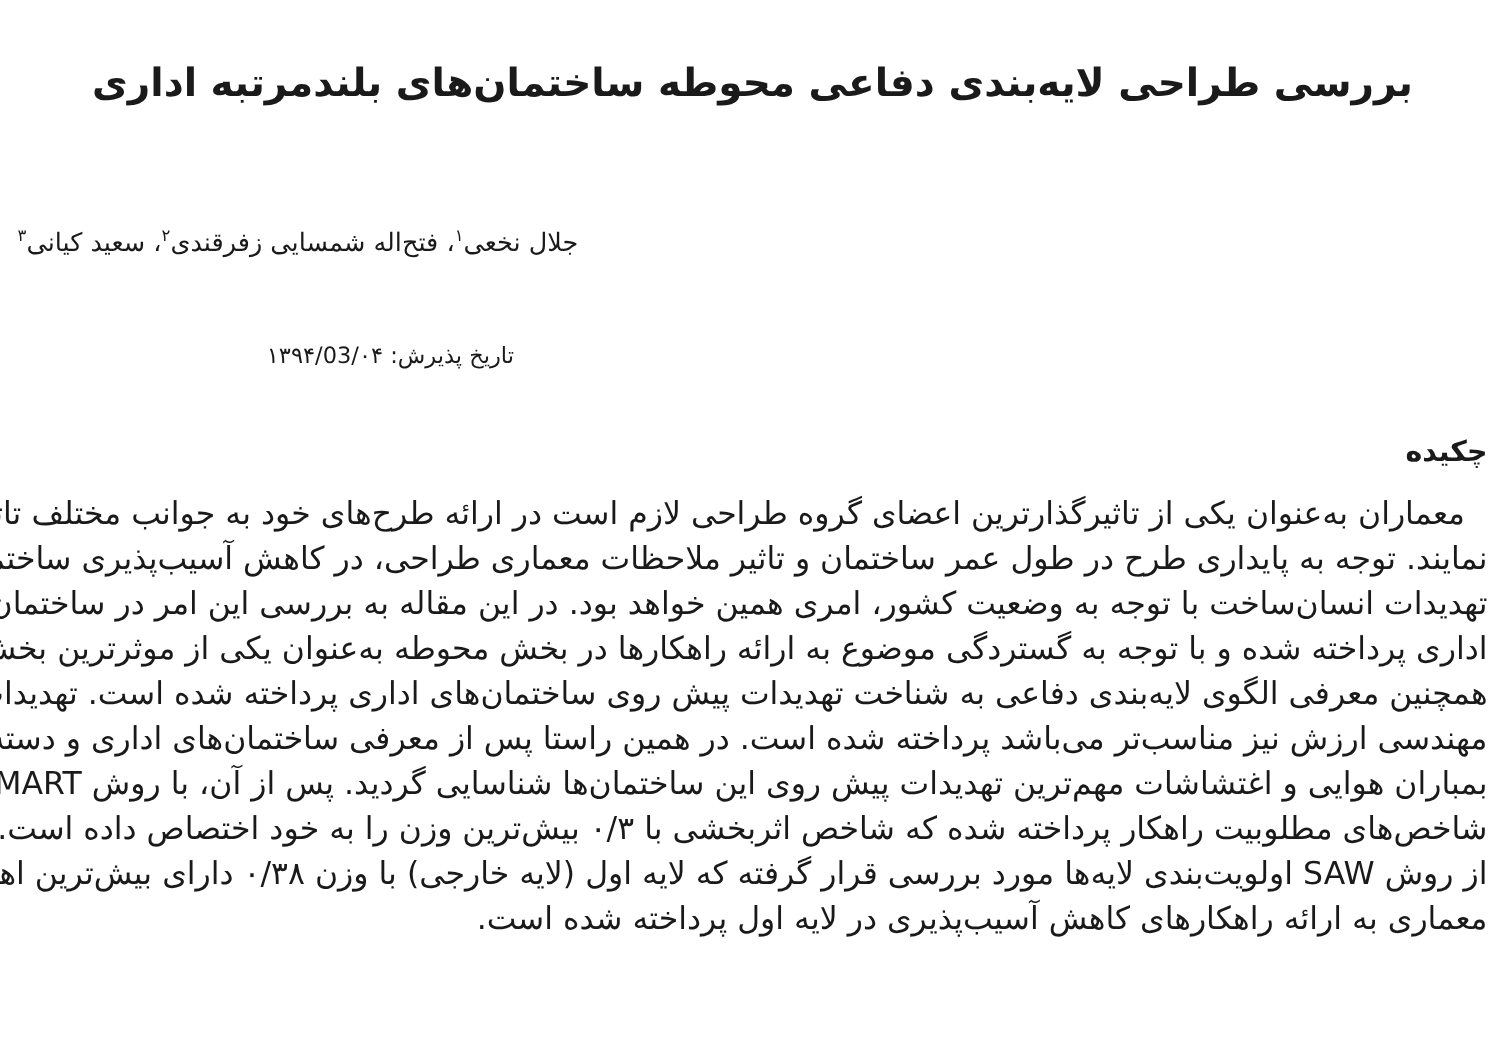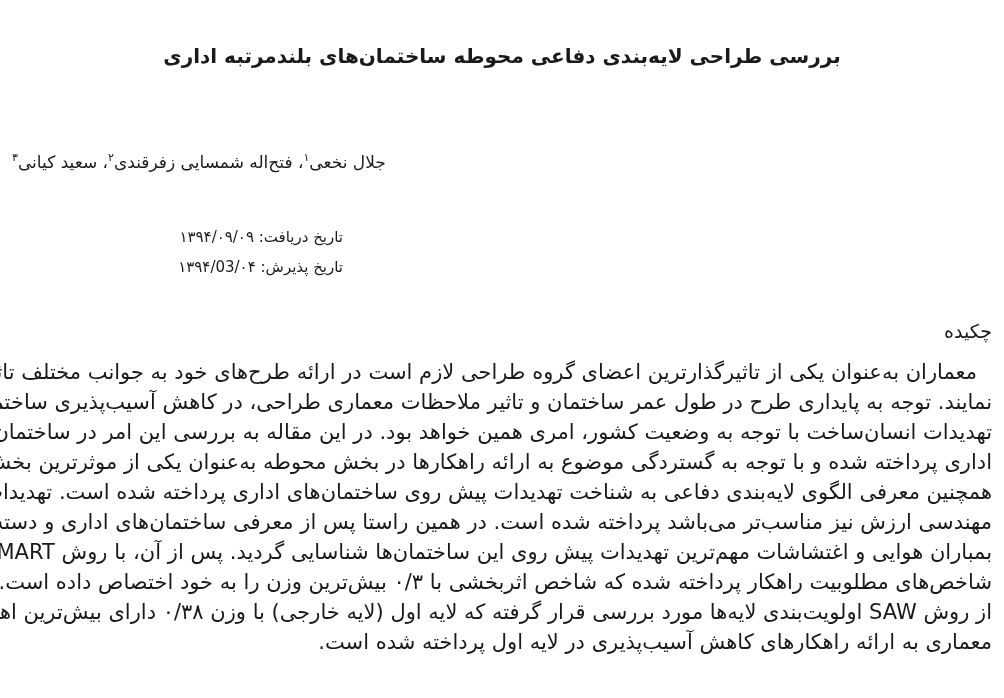--- a/index.html
+++ b/index.html
@@ -15,21 +15,21 @@
     color: #1a1a1a;
     font-family: "DejaVu Sans", "Liberation Sans", sans-serif;
   }
   .page {
     width: 980px;
     padding: 0 12px;
   }
   .title {
     margin: 34px 40px 0 40px;
     text-align: center;
-    font-size: 20px;
+    font-size: 26px;
     font-weight: bold;
     line-height: 44px;
     letter-spacing: 0;
   }
   .authors {
     margin-top: 70px;
     text-align: left;
     font-size: 17px;
     line-height: 28px;
   }
@@ -42,21 +42,21 @@
     margin-right: 649px;
     width: max-content;
     font-size: 15px;
     line-height: 30px;
     text-align: right;
     white-space: nowrap;
   }
   .abstract-heading {
     margin-top: 36px;
     font-size: 19px;
-    font-weight: normal;
+    font-weight: bold;
     text-align: right;
     line-height: 27px;
   }
   .abstract {
     margin-top: 12px;
   }
   .abstract-line {
     font-size: 21px;
     line-height: 30px;
     text-align: justify;
@@ -77,24 +77,20 @@
 <div class="page">
 
   <h1 class="title">بررسی طراحی لایه‌بندی دفاعی محوطه ساختمان‌های بلندمرتبه اداری</h1>
 
   <div class="authors">
     <span>جلال نخعی</span><sup>۱</sup><span>، </span><span>فتح‌اله شمسایی زفرقندی</span><sup>۲</sup><span>، </span><span>سعید کیانی</span><sup>۳</sup>
   </div>
 
   <div class="dates">
     <div>
-      <span>تاریخ دریافت:</span>
-      <span>۱۳۹۴/۰۹/۰۹</span>
-    </div>
-    <div>
       <span>تاریخ پذیرش:</span>
       <span>۱۳۹۴/03/۰۴</span>
     </div>
   </div>
 
   <div class="abstract-heading">چکیده</div>
 
   <div class="abstract">
     <div class="abstract-line first">معماران به‌عنوان یکی از تاثیرگذارترین اعضای گروه طراحی لازم است در ارائه طرح‌های خود به جوانب مختلف تاثیرگذار بر آن توجه</div>
     <div class="abstract-line">نمایند. توجه به پایداری طرح در طول عمر ساختمان و تاثیر ملاحظات معماری طراحی، در کاهش آسیب‌پذیری ساختمان‌ها در امری</div>

